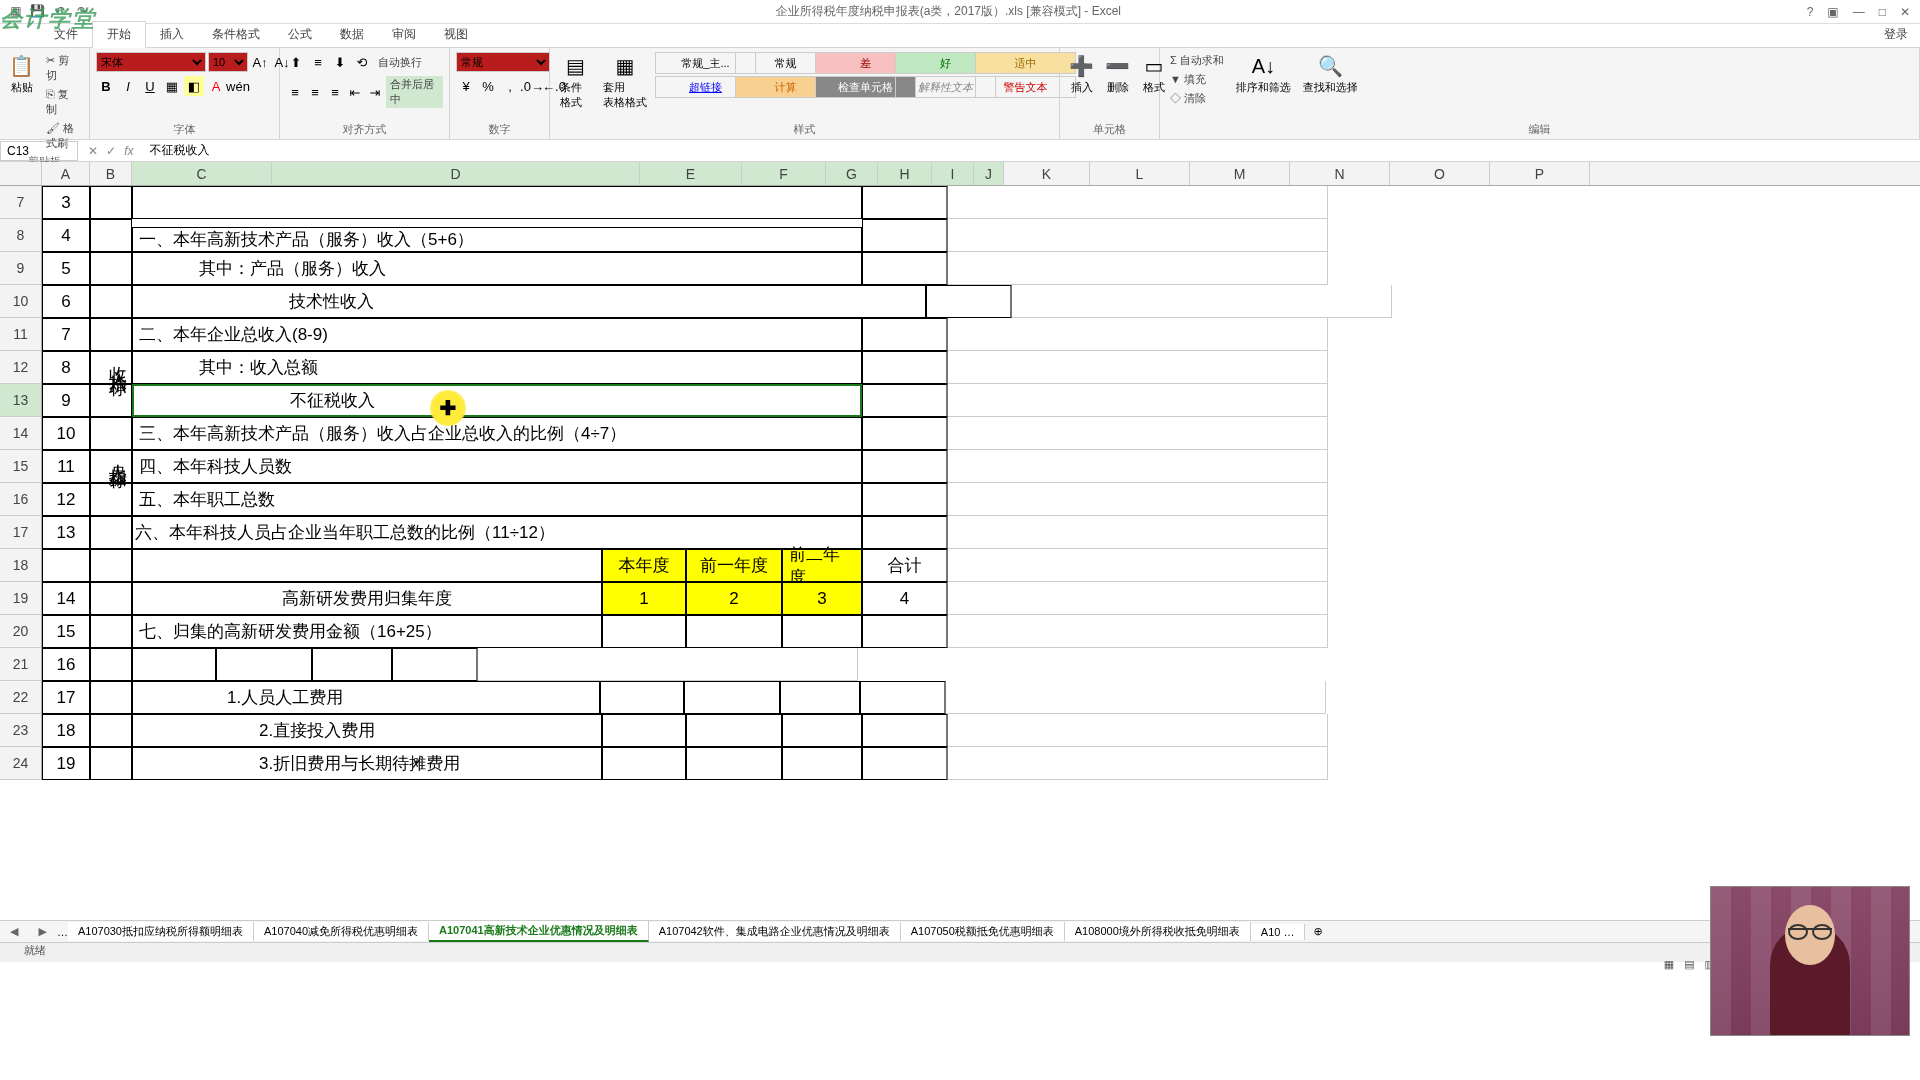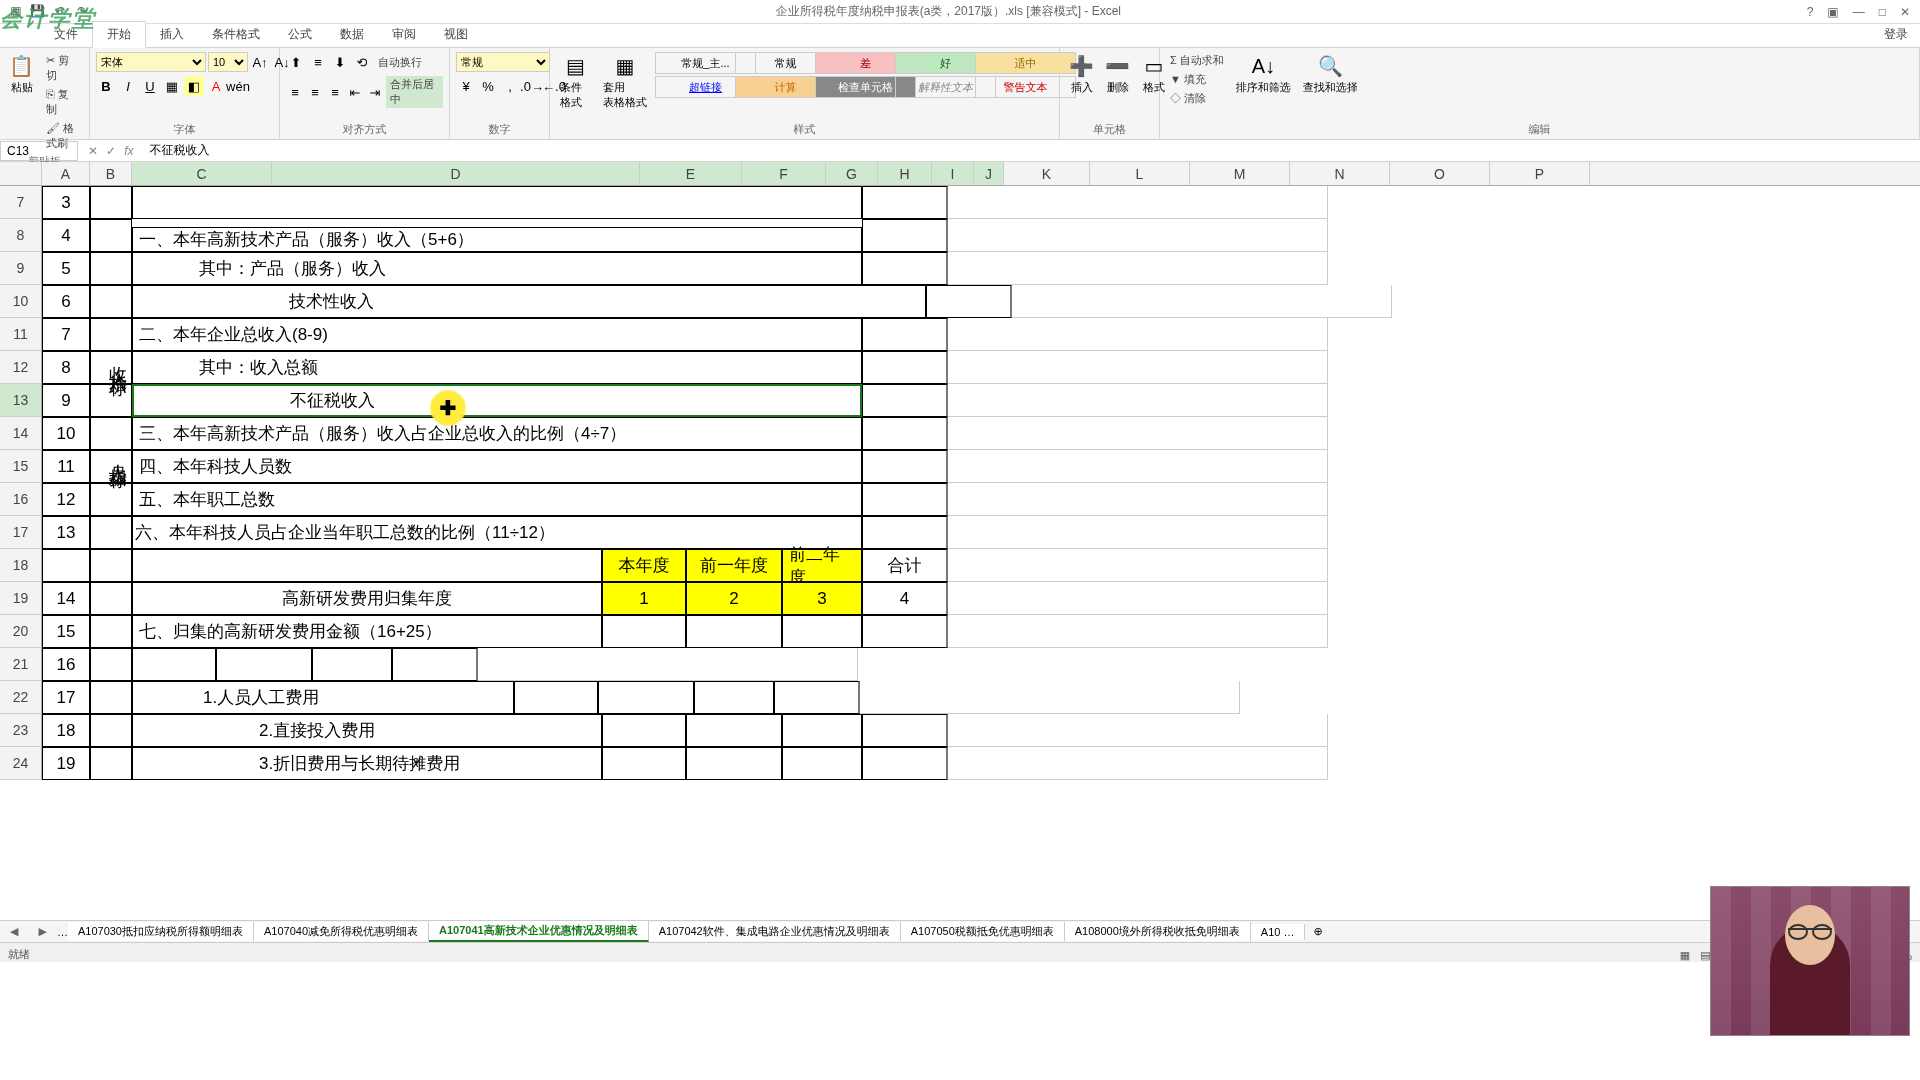--- a/index.html
+++ b/index.html
@@ -25,21 +25,21 @@
 
 .ribbon { height: 92px; background: #f5f5f5; border-bottom: 1px solid #d4d4d4; display: flex; font-size: 11px; }
 .rgroup { border-right: 1px solid #d4d4d4; padding: 4px 6px 2px; display: flex; flex-direction: column; }
 .rgroup .body { flex: 1; display: flex; align-items: flex-start; gap: 4px; }
 .rgroup .label { text-align: center; font-size: 11px; color: #666; padding-top: 2px; }
 .bigbtn { display: flex; flex-direction: column; align-items: center; gap: 2px; padding: 2px 4px; cursor: pointer; }
 .bigbtn .ico { width: 24px; height: 24px; display: flex; align-items: center; justify-content: center; font-size: 20px; }
 .smallbtn { font-size: 11px; padding: 1px 4px; cursor: pointer; color: #444; }
 .col { display: flex; flex-direction: column; gap: 2px; }
 .row { display: flex; gap: 2px; align-items: center; }
-.sel { border: 1px solid #ccc; background: #fef9c3; font-size: 11px; height: 20px; }
+.sel { border: 1px solid #ccc; background: #b91c1c; font-size: 11px; height: 20px; }
 .iconbtn { width: 20px; height: 20px; display: inline-flex; align-items: center; justify-content: center; border: 1px solid transparent; cursor: pointer; font-size: 13px; }
 .stylecell { border: 1px solid #ccc; width: 101px; height: 22px; display: flex; align-items: center; justify-content: center; font-size: 11px; }
 .stylegrid { display: grid; grid-template-columns: repeat(5, 78px); grid-auto-rows: 22px; gap: 2px; }
 
 
 .namebox-row { height: 22px; display: flex; align-items: center; border-bottom: 1px solid #d4d4d4; font-size: 12px; }
 .namebox { width: 78px; border: 1px solid #ccc; height: 20px; padding-left: 6px; display: flex; align-items: center; }
 .fx-icons { display: flex; gap: 8px; padding: 0 10px; color: #888; }
 .formula-input { flex: 1; padding-left: 6px; }
 
@@ -79,21 +79,21 @@
 .rowhead-sel { background: #d0e8d0; }
 
 
 .sheetbar { height: 22px; border-top: 1px solid #ccc; display: flex; align-items: center; font-size: 11px; background: #f5f5f5; }
 .sheetbar .nav { padding: 0 10px; color: #666; }
 .sheetbar .sheet-tab { padding: 2px 10px; border-right: 1px solid #ccc; background: #fff; cursor: pointer; white-space: nowrap; }
 .sheetbar .sheet-tab.active { color: #1a7a1a; border-bottom: 2px solid #1a7a1a; font-weight: bold; }
 .sheetbar .add { padding: 0 8px; }
 
 
-.statusbar { height: 20px; background: #f0f0f0; border-top: 1px solid #ccc; display: flex; align-items: flex-end; font-size: 11px; color: #555; padding: 0 8px; }
+.statusbar { height: 20px; background: #f0f0f0; border-top: 1px solid #ccc; display: flex; align-items: flex-start; font-size: 11px; color: #555; padding: 0 24px; flex-direction: column; }
 .statusbar .right { margin-left: auto; display: flex; gap: 10px; align-items: center; }
 .zoom-slider { width: 100px; height: 4px; background: #ccc; position: relative; }
 .zoom-slider::after { content: ""; position: absolute; right: 20px; top: -3px; width: 8px; height: 10px; background: #888; }
 
 
 .webcam { position: absolute; right: 10px; bottom: 44px; width: 200px; height: 150px; background: linear-gradient(#8a4a6a, #7a3a5a); border: 1px solid #888; z-index: 200; }
 .webcam::before { content: ""; position: absolute; inset: 0; background: repeating-linear-gradient(90deg, rgba(255,255,255,.1) 0 20px, transparent 20px 40px); }
 .person { position: absolute; bottom: 0; left: 50%; transform: translateX(-50%); width: 80px; height: 110px; background: #5a1a2a; border-radius: 40px 40px 0 0; }
 .head { position: absolute; bottom: 70px; left: 50%; transform: translateX(-50%); width: 50px; height: 60px; background: #e8c0a0; border-radius: 50%; }
 .glasses { position: absolute; bottom: 95px; left: 50%; transform: translateX(-50%); width: 44px; height: 12px; border-top: 2px solid #333; }
@@ -433,21 +433,21 @@
         <div class="cell cF tblborder"></div>
         <div class="cell  tblborder" style="width: 96px;"></div>
         <div class="cell  tblborder" style="width: 80px;"></div>
         <div class="cell cK tblborder thick-right"></div>
         <div class="cell cRest"></div>
       </div>
       <div class="gridrow">
         <div class="rowhead">22</div>
         <div class="cell cA center tblborder">17</div>
         <div class="cell cB tblborder"></div>
-        <div class="cell  tblborder" style="width: 382px; padding-left: 70px;">1.人员人工费用</div>
+        <div class="cell  tblborder" style="width: 468px; padding-left: 94px;">1.人员人工费用</div>
         <div class="cell cF tblborder"></div>
         <div class="cell  tblborder" style="width: 96px;"></div>
         <div class="cell  tblborder" style="width: 80px;"></div>
         <div class="cell cK tblborder thick-right"></div>
         <div class="cell cRest"></div>
       </div>
       <div class="gridrow">
         <div class="rowhead">23</div>
         <div class="cell cA center tblborder">18</div>
         <div class="cell cB tblborder"></div>

